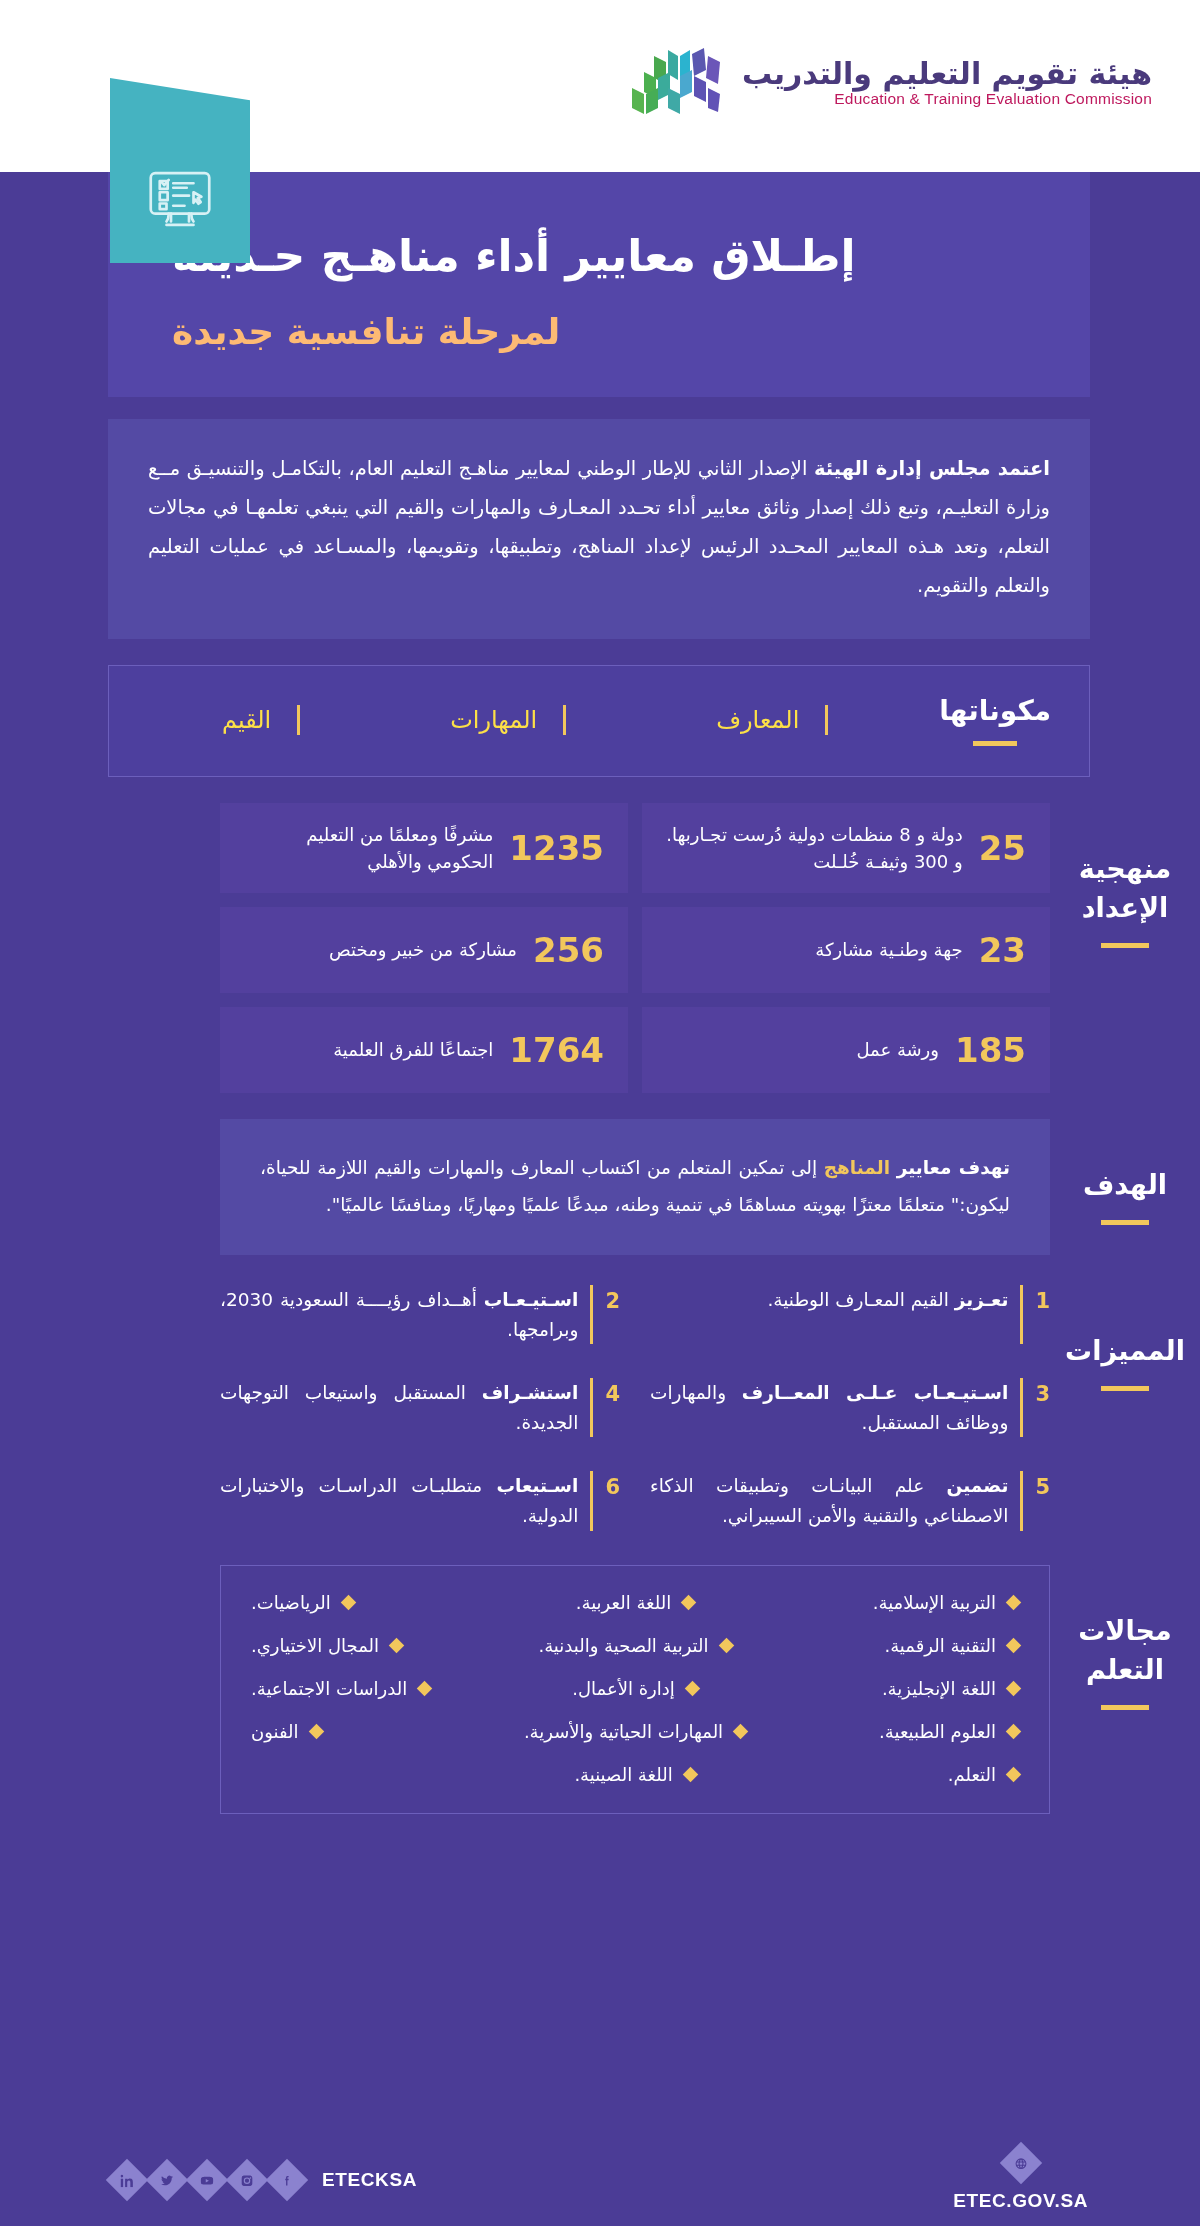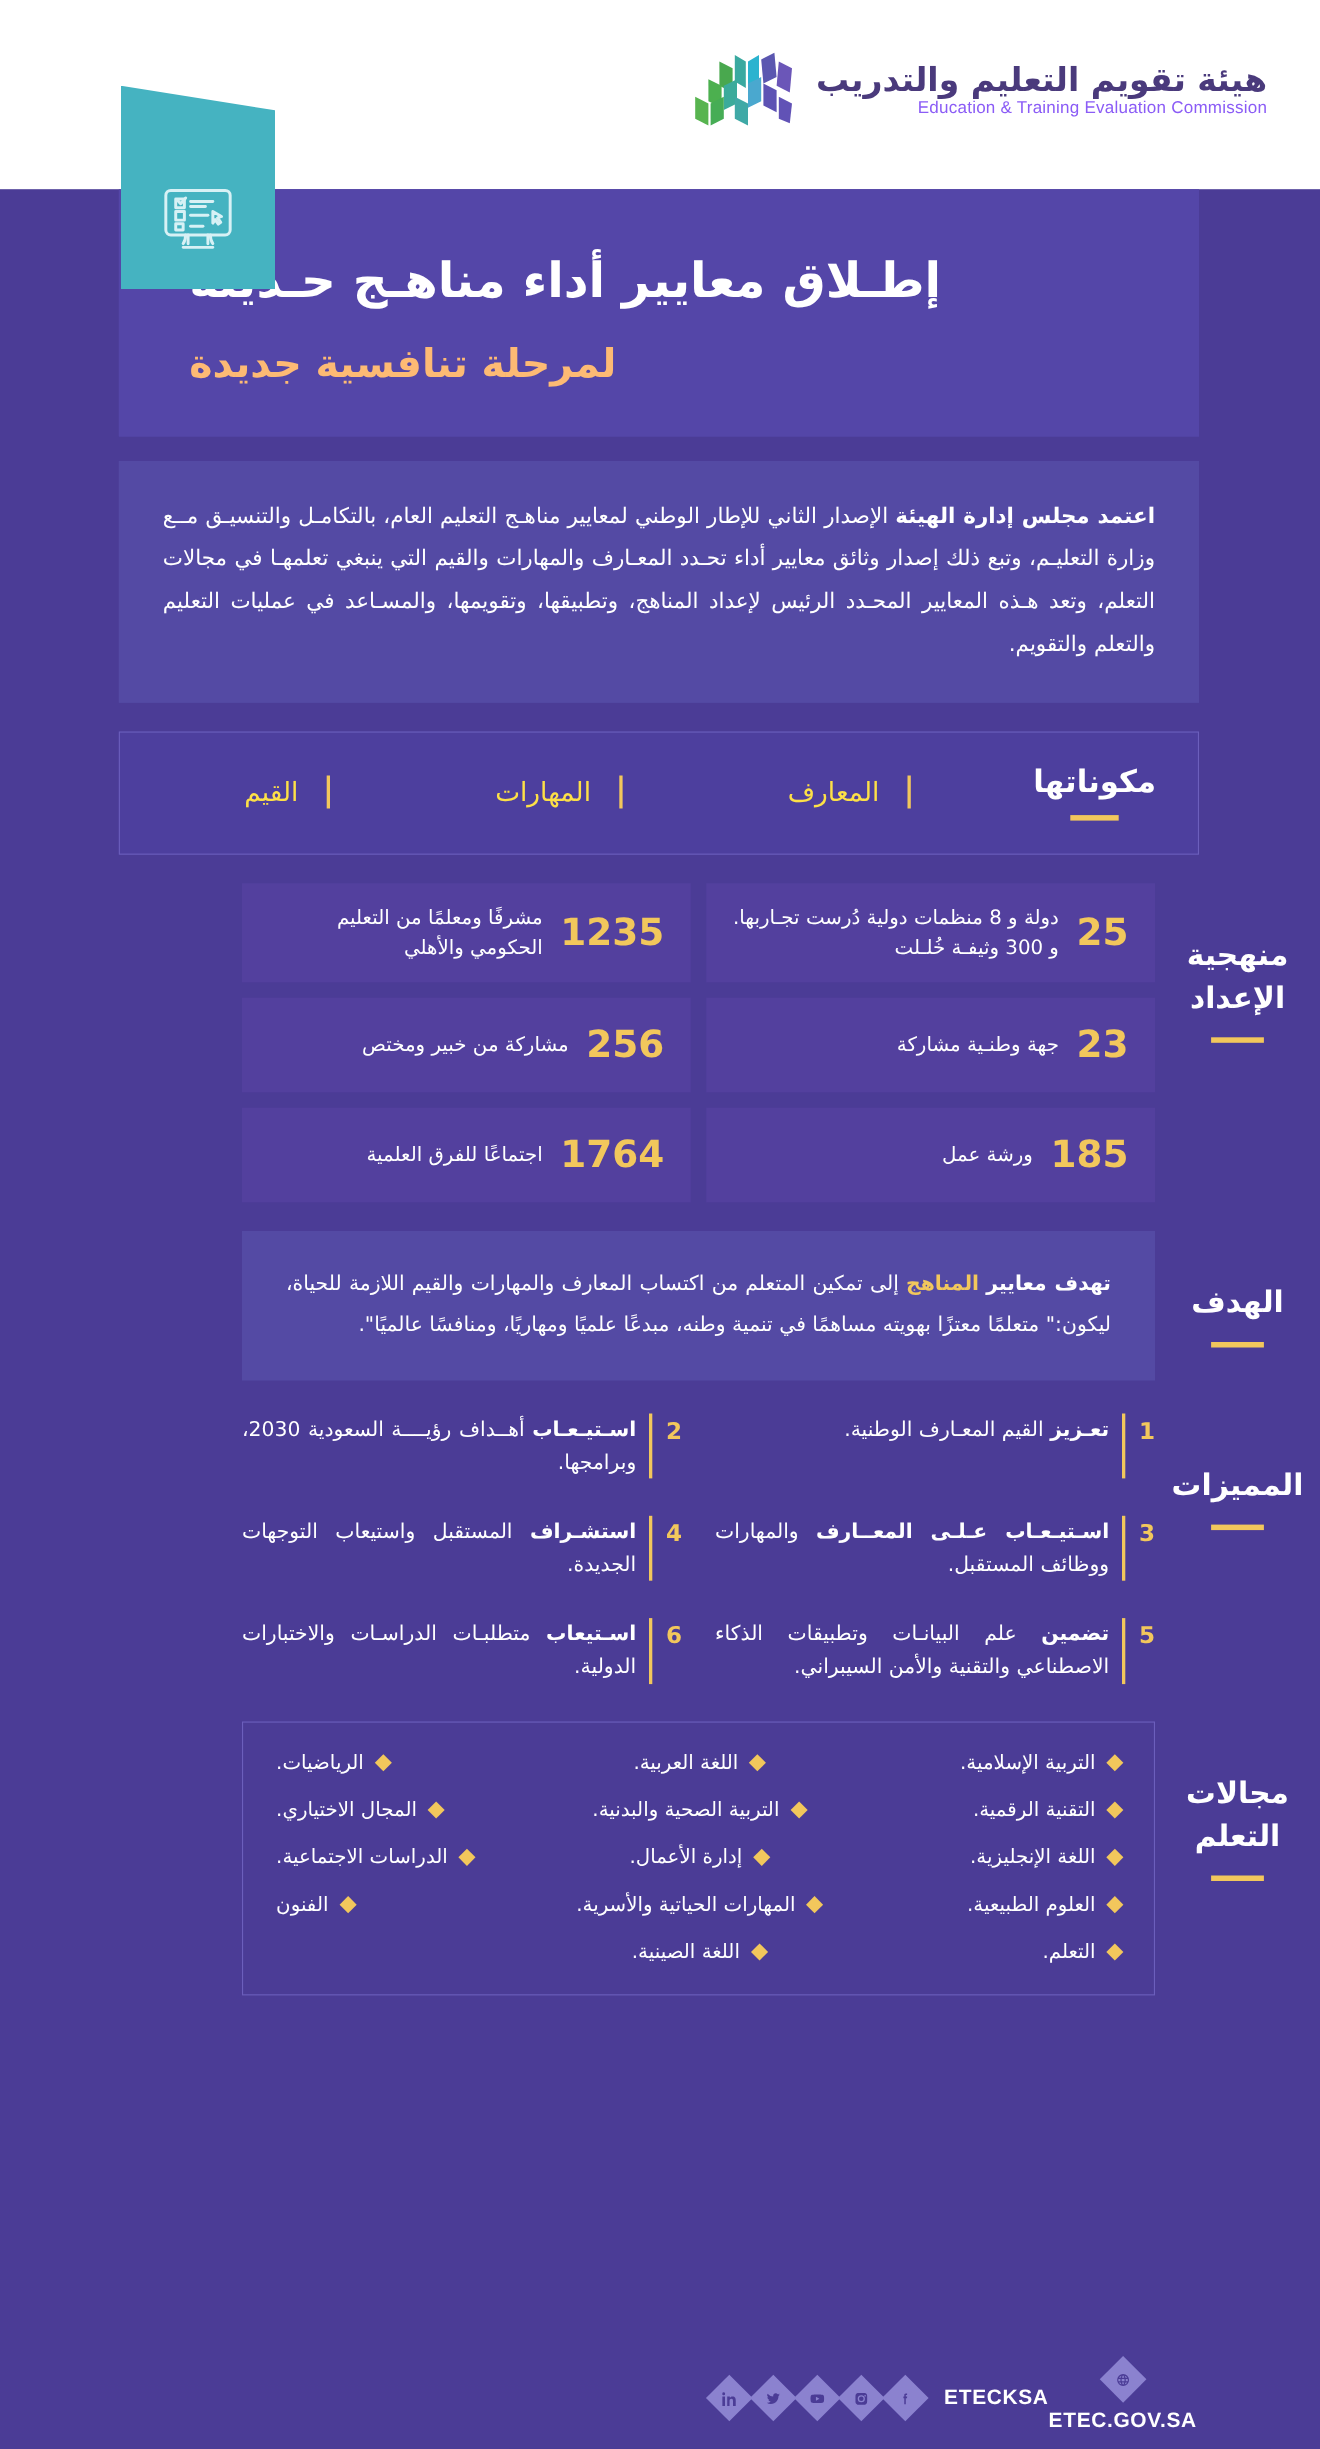--- a/index.html
+++ b/index.html
@@ -43,21 +43,21 @@
   .logo-text { text-align: right; line-height: 1; }
   .logo-ar {
     font-size: 30px;
     font-weight: bold;
     color: #4a3a7c;
     letter-spacing: -0.5px;
     white-space: nowrap;
   }
   .logo-en {
     font-size: 15.5px;
-    color: #8b5cf6;
+    color: #be185d;
     margin-top: 2px;
     white-space: nowrap;
     font-family: "Liberation Sans", sans-serif;
     letter-spacing: 0.2px;
   }
 
   
   .badge {
     position: absolute;
     left: 110px;
@@ -303,21 +303,21 @@
 
   
   .footer {
     position: absolute;
     bottom: 0;
     right: 0;
     left: 0;
     height: 92px;
     display: flex;
     align-items: center;
-    justify-content: flex-end;
+    justify-content: space-between;
     padding: 0 112px 0 112px;
     direction: ltr;
   }
   .social {
     display: flex;
     align-items: center;
     gap: 10px;
   }
   .dia {
     width: 30px; height: 30px;

